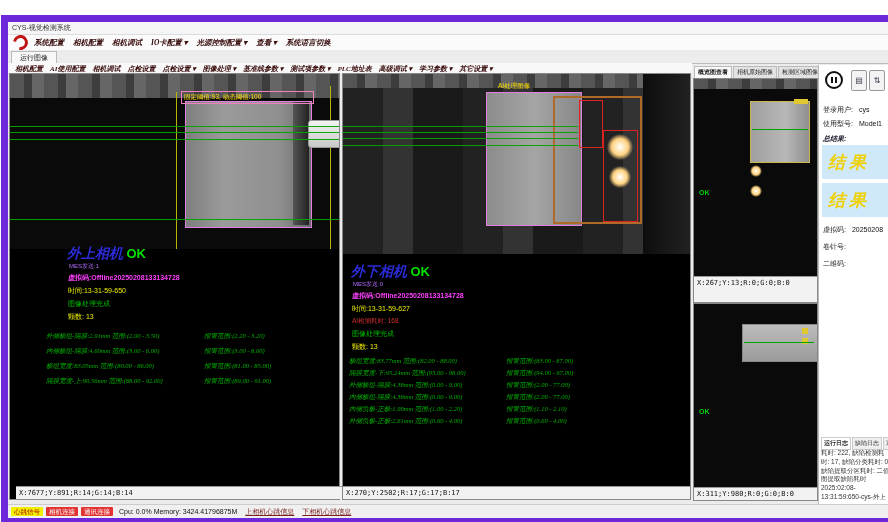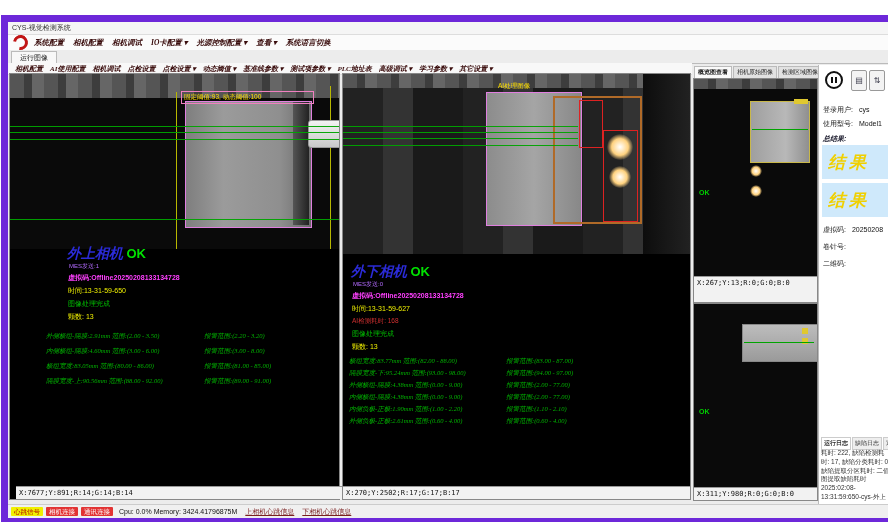--- a/index.html
+++ b/index.html
@@ -124,21 +124,21 @@
   <div class="tabrow">
     <span class="runtab">运行图像</span>
   </div>
 
   <div class="toolbar">
     <span class="ti">相机配置</span>
     <span class="ti">AI使用配置</span>
     <span class="ti">相机调试</span>
     <span class="ti">点检设置</span>
     <span class="ti">点检设置 ▾</span>
-    <span class="ti">动态阈值 ▾</span>
+    <span class="ti">图像处理 ▾</span>
     <span class="ti">基准线参数 ▾</span>
     <span class="ti">测试项参数 ▾</span>
     <span class="ti">PLC地址表</span>
     <span class="ti">高级调试 ▾</span>
     <span class="ti">学习参数 ▾</span>
     <span class="ti">其它设置 ▾</span>
   </div>
 
   <div class="view" style="left:1px;top:51px;width:331px;height:427px;">
     <div class="imgarea" style="height:175px;">

